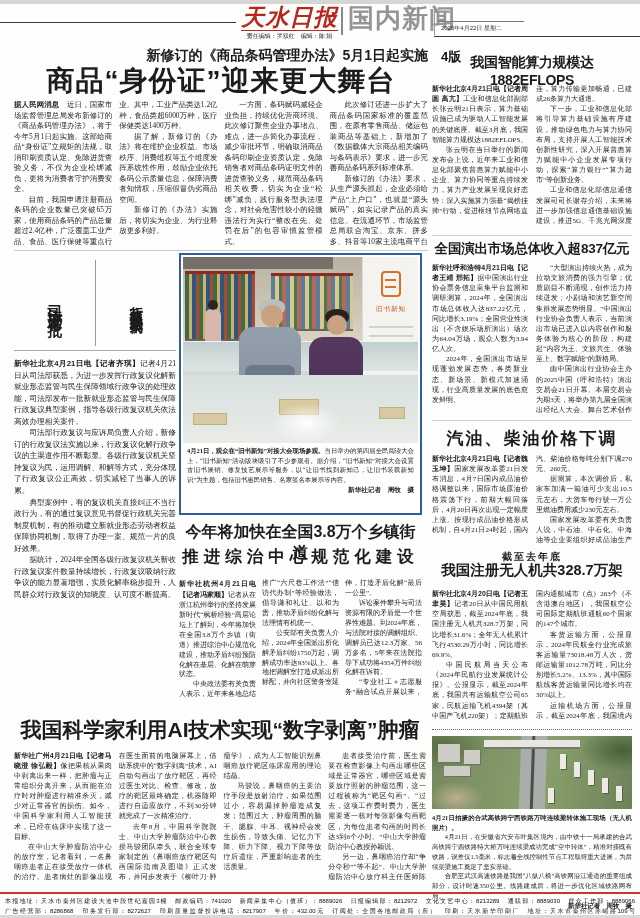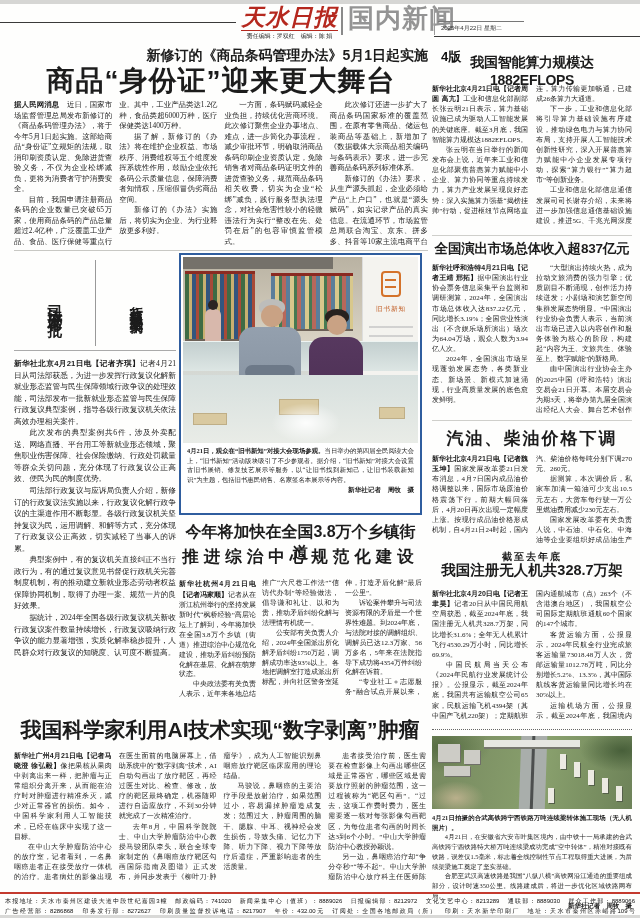--- a/index.html
+++ b/index.html
@@ -181,21 +181,20 @@
   </div>
   <div class="rule-mid"></div>
 
   <div class="justice-head">
     <span class="vtitle vtitle-a">司法部发布一批</span>
     <span class="justice-vdiv"></span>
     <span class="vtitle vtitle-b">行政复议典型案例</span>
   </div>
   <div class="justice-body bodytext">
     <p class="noindent"><span class="byline">新华社北京4月21日电【记者齐琪】</span><span>记者4月21日从司法部获悉，为进一步发挥行政复议化解新就业形态监管与民生保障领域行政争议的处理效能，司法部发布一批新就业形态监管与民生保障行政复议典型案例，指导各级行政复议机关依法高效办理相关案件。</span></p>
-    <p>此次发布的典型案例共6件，涉及外卖配送、网络直播、平台用工等新就业形态领域，聚焦职业伤害保障、社会保险缴纳、行政处罚裁量等群众关切问题，充分体现了行政复议公正高效、便民为民的制度优势。</p>
     <p>司法部行政复议与应诉局负责人介绍，新修订的行政复议法实施以来，行政复议化解行政争议的主渠道作用不断彰显。各级行政复议机关坚持复议为民，运用调解、和解等方式，充分体现了行政复议公正高效，切实减轻了当事人的诉累。</p>
     <p>典型案例中，有的复议机关直接纠正不当行政行为，有的通过复议意见书督促行政机关完善制度机制，有的推动建立新就业形态劳动者权益保障协同机制，取得了办理一案、规范一片的良好效果。</p>
     <p>据统计，2024年全国各级行政复议机关新收行政复议案件数量持续增长，行政复议吸纳行政争议的能力显著增强，实质化解率稳步提升，人民群众对行政复议的知晓度、认可度不断提高。</p>
   </div>
 
   <div class="photo1-frame">
     <div class="photo1-img">
       <div class="p1-ceiling"></div>
       <div class="p1-shelf p1-shelf-1"></div>
       <div class="p1-shelf p1-shelf-2"></div>

